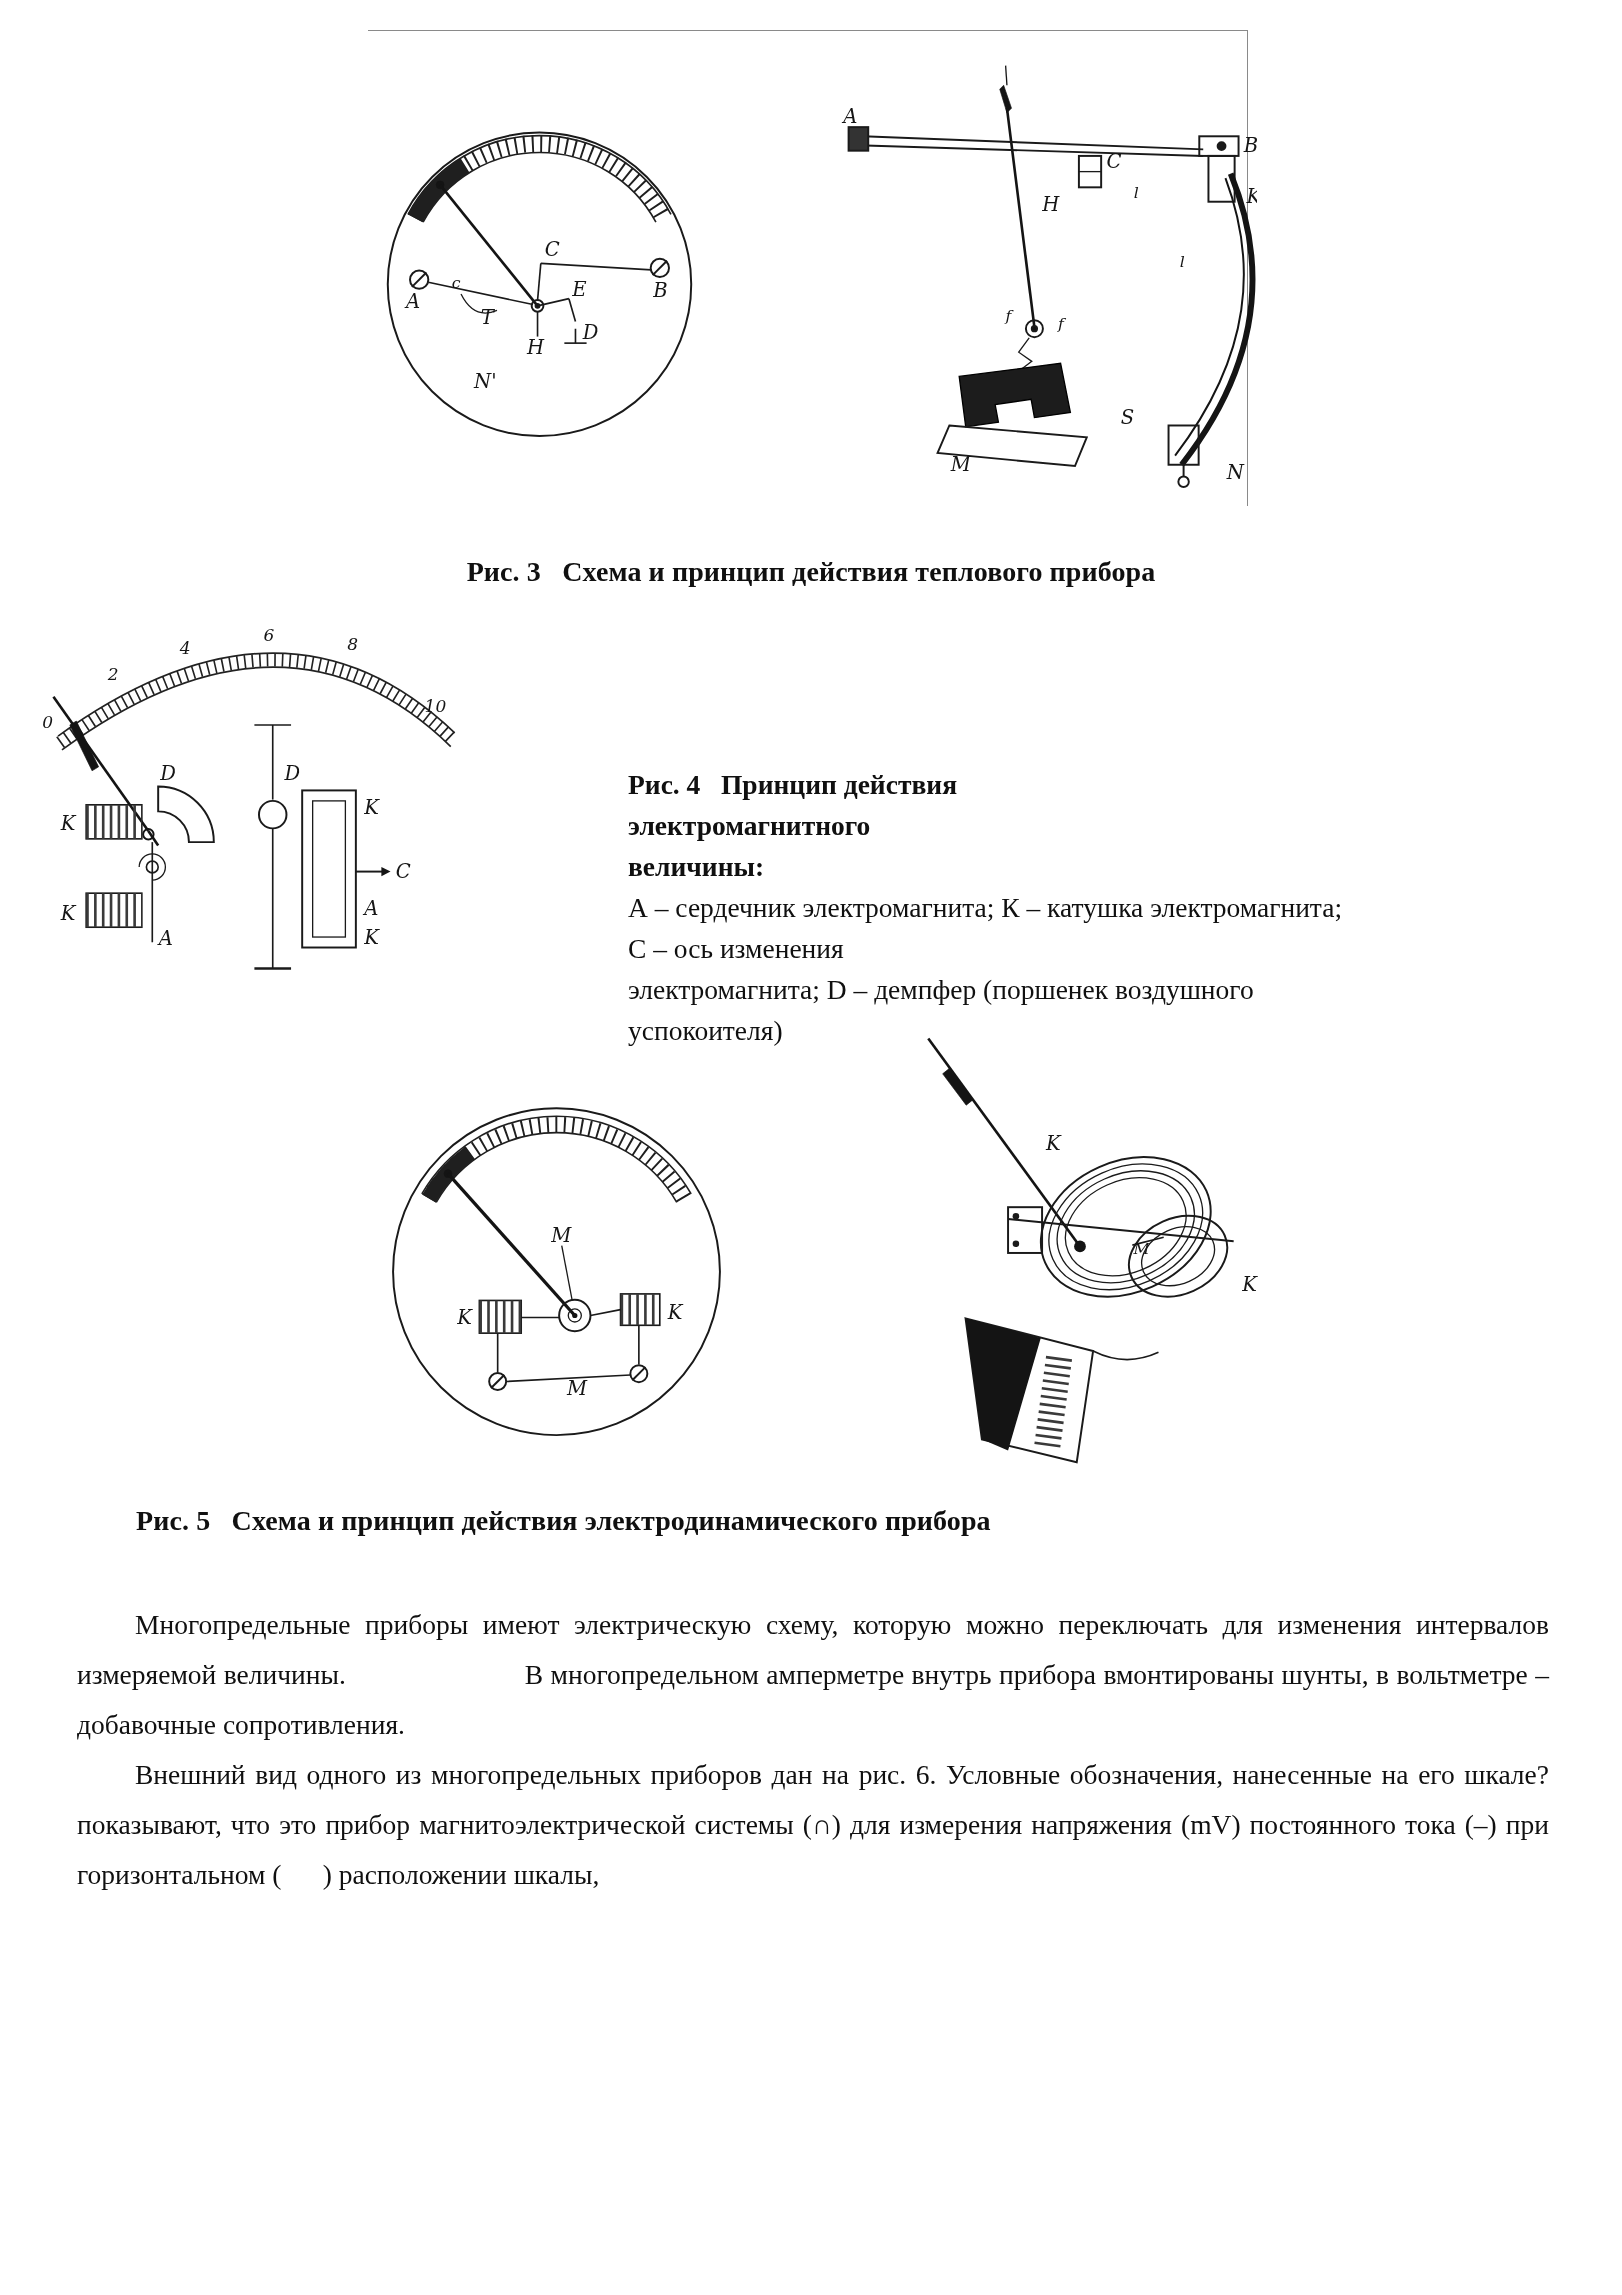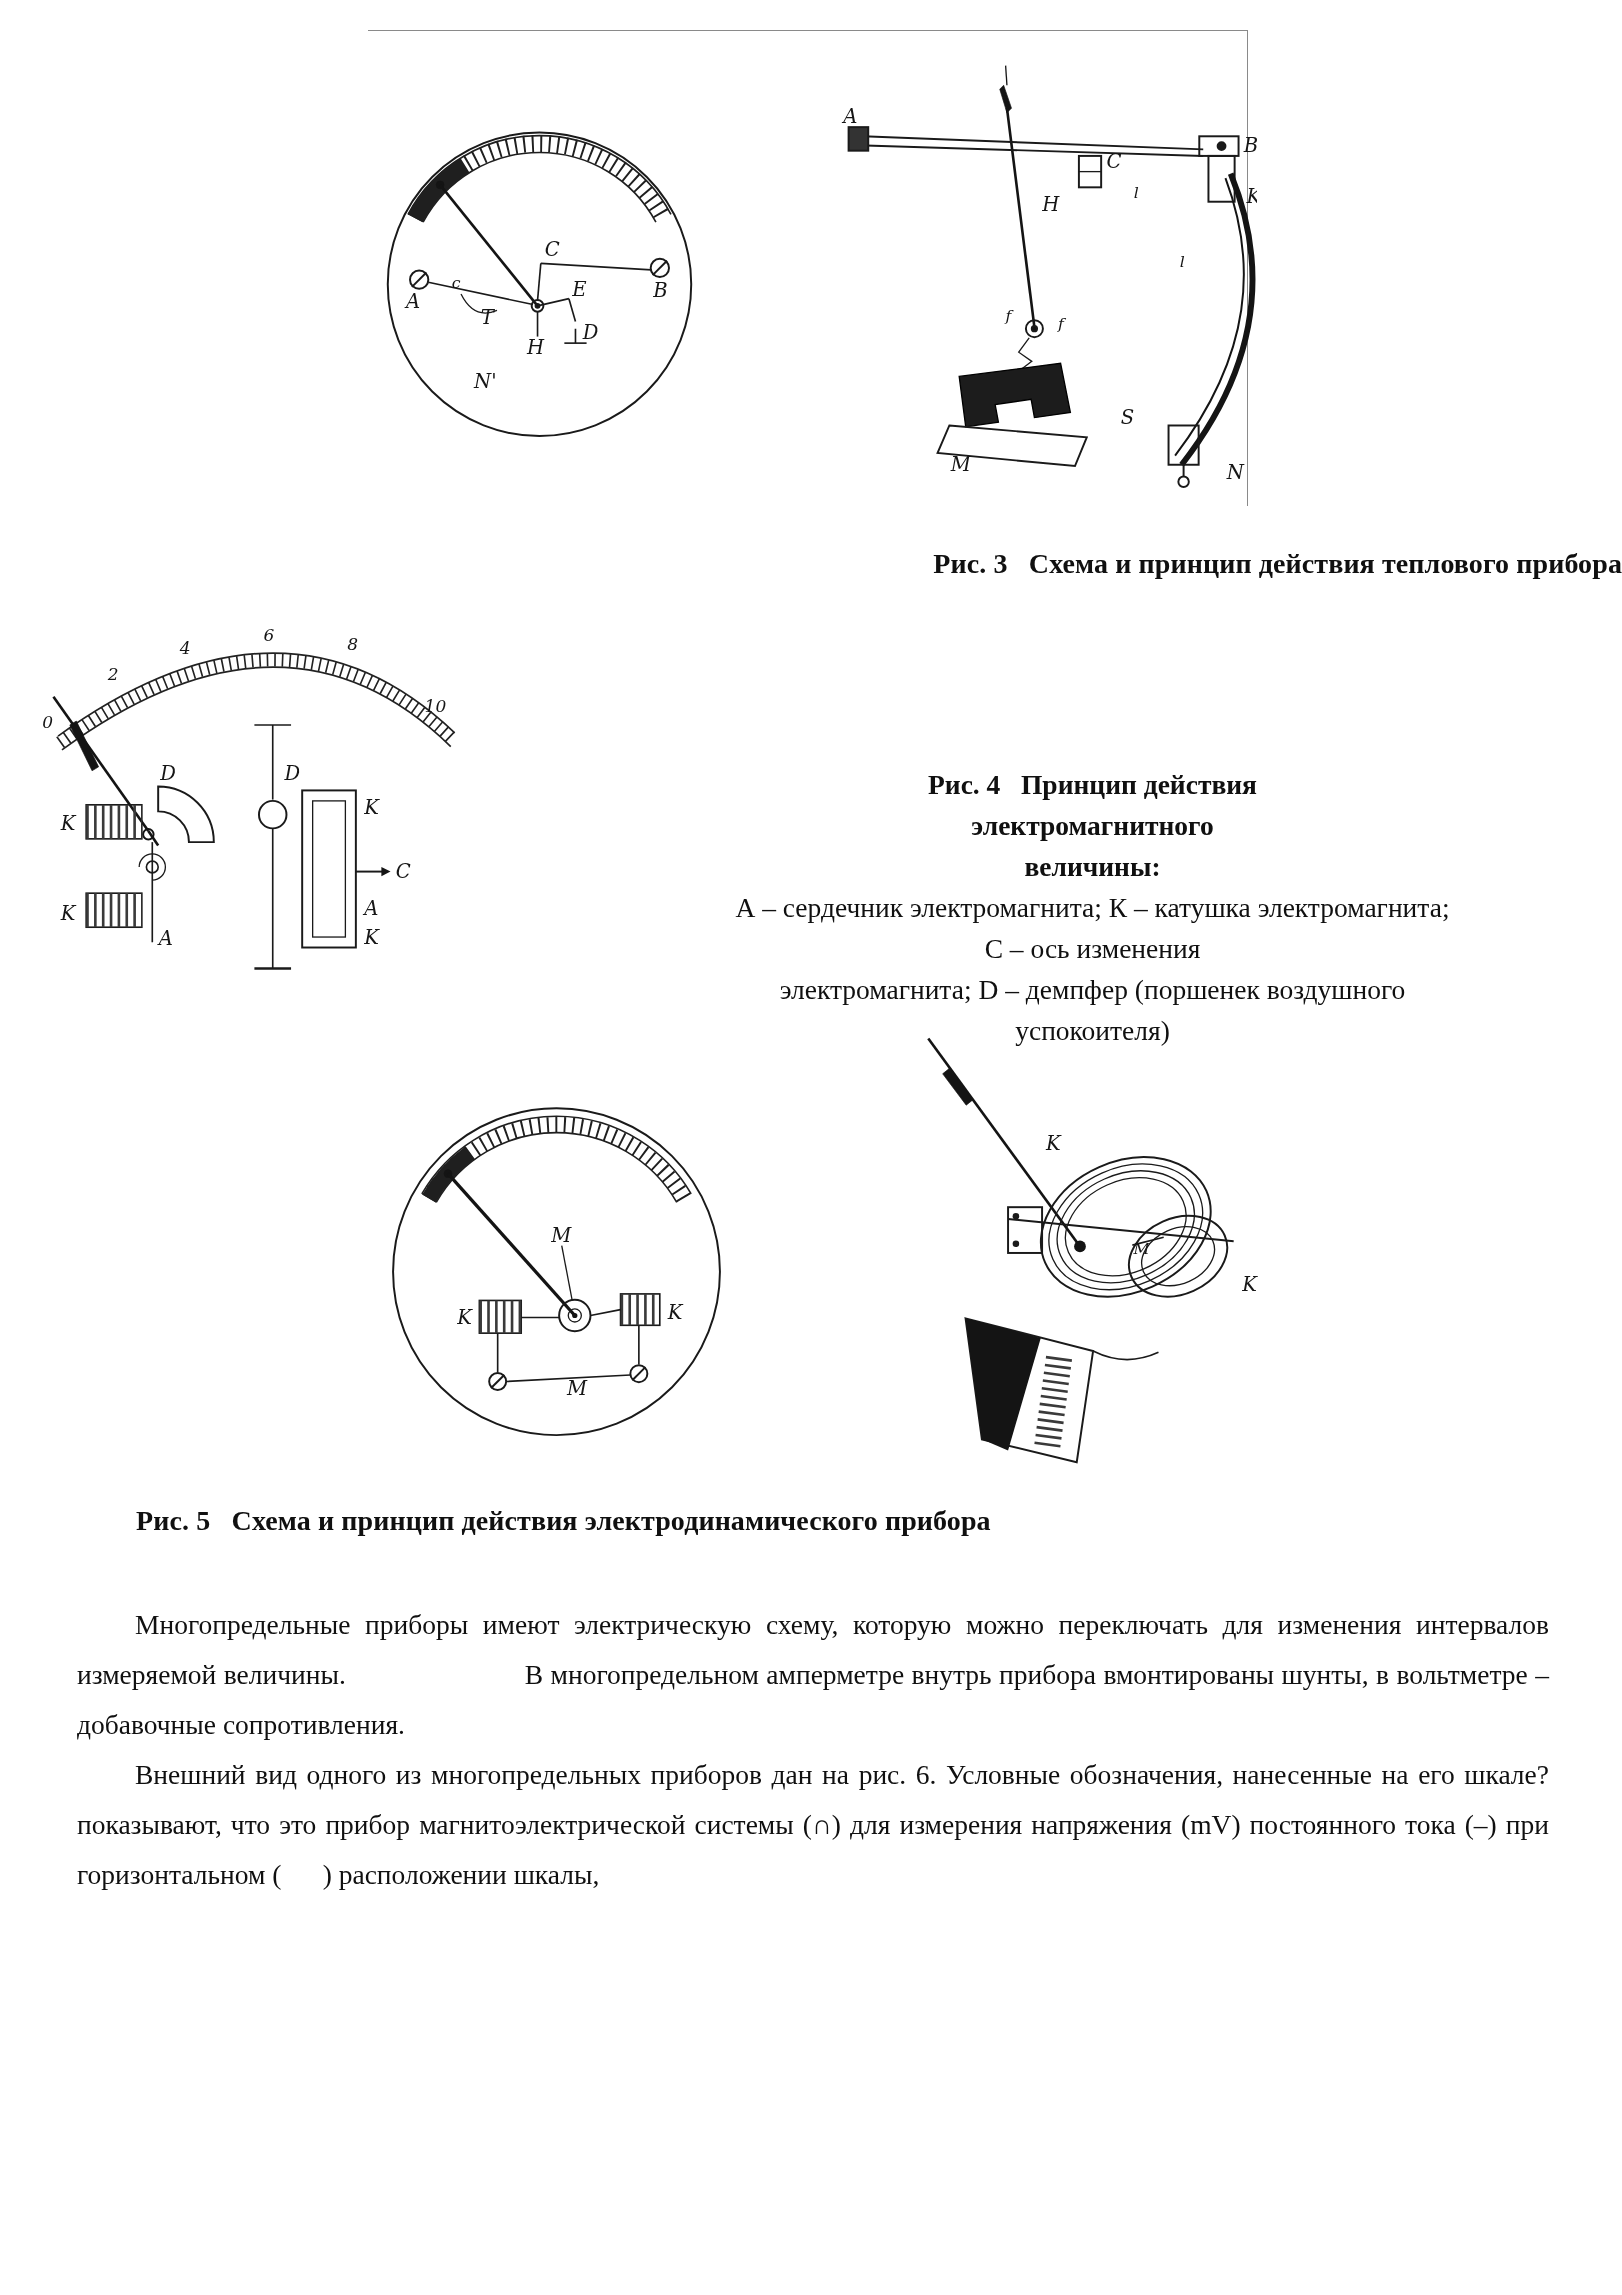--- a/index.html
+++ b/index.html
@@ -7,22 +7,22 @@
   #page {
     position:relative;
     width:1622px; height:2295px;
     background:#ffffff;
     font-family:"Liberation Serif","DejaVu Serif",serif;
     color:#101010;
     overflow:hidden;
   }
   .abs { position:absolute; }
   .caption { font-weight:bold; font-size:28px; letter-spacing:0.1px; }
-  .center { text-align:right; }
-  .fig4text { font-size:27.5px; line-height:41px; text-align:center; }
+  .center { text-align:center;margin-top:8px; }
+  .fig4text { font-size:27.5px; line-height:41px; text-align:left; }
   .fig4text .bold { font-weight:bold; }
   .bodytext p {
     font-size:27.5px; line-height:50px;
     text-align:justify; text-indent:58px;
   }
   .scanline-top { border-top:1.3px solid #8a8a8a; }
   .scanline-right { border-left:1.3px solid #8a8a8a; }
   svg { display:block; }
   svg text {
     font-family:"DejaVu Serif","Liberation Serif",serif;

